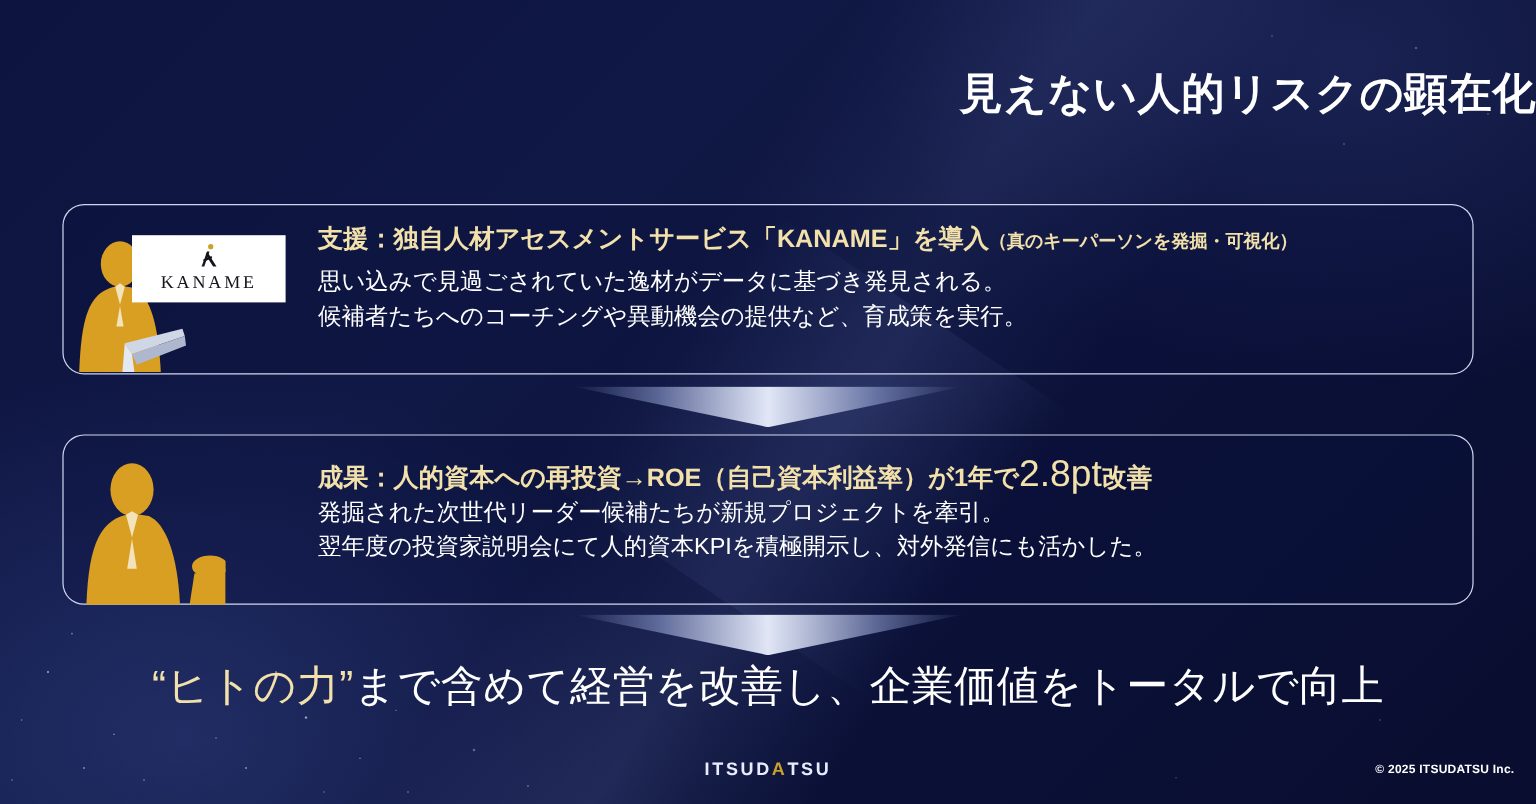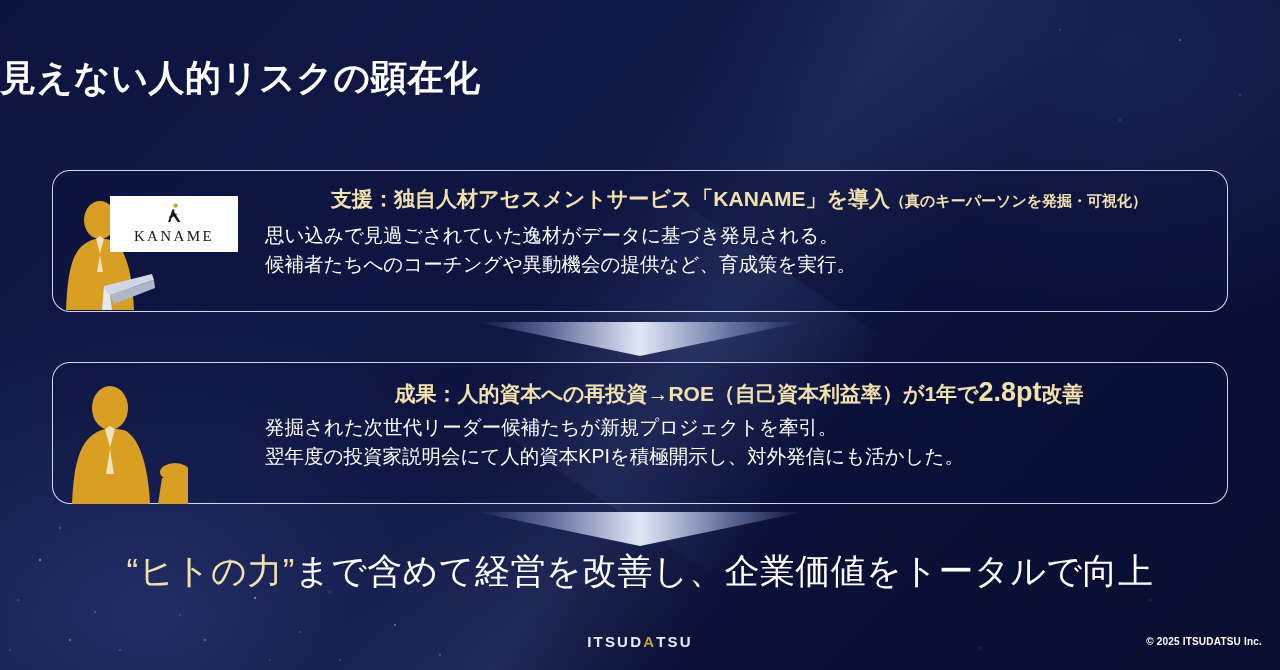--- a/index.html
+++ b/index.html
@@ -66,21 +66,21 @@
       radial-gradient(1px 1px at 1240px 95px, rgba(255,255,255,.4), transparent),
       radial-gradient(1.2px 1.2px at 1120px 120px, rgba(255,255,255,.35), transparent),
       radial-gradient(1px 1px at 1060px 30px, rgba(255,255,255,.35), transparent),
       radial-gradient(1.2px 1.2px at 1215px 640px, rgba(255,255,255,.45), transparent),
       radial-gradient(1px 1px at 1150px 600px, rgba(255,255,255,.35), transparent),
       radial-gradient(1px 1px at 980px 648px, rgba(255,255,255,.3), transparent);
   }
   
   .title {
     position:absolute; top:54px; left:0; width:1280px;
-    text-align:left;
+    text-align:right;
     font-size:36px; font-weight:700; color:#ffffff;
     letter-spacing:.5px;
   }
   .subtitle {
     position:absolute; top:116px; left:0; width:1280px;
     text-align:center;
     font-size:22px; font-weight:700; color:#ffffff;
     letter-spacing:.2px;
   }
   
@@ -90,27 +90,26 @@
     border-radius:18px;
     background:rgba(10,17,58,.30);
   }
   #card1 { left:52px; top:170px; width:1176px; height:142px; }
   #card2 { left:52px; top:362px; width:1176px; height:142px; }
   .card-head {
     position:absolute; left:212px; top:14px; right:14px;
     color:#f2e1ab;
     font-size:21px; font-weight:700;
     white-space:nowrap;
-    text-align:center;
   }
   .card-head .sub {
     font-size:15px; font-weight:700;
   }
   .card-head .big {
-    font-size:27px; font-weight:700;
+    font-size:31px; font-weight:400;
   }
   .card-body {
     position:absolute; left:212px; top:50px; right:14px;
     color:#ffffff;
     font-size:19.5px; font-weight:500;
     line-height:1.48;
   }
   .card-body div { white-space:nowrap; }
   
   .kaname {

